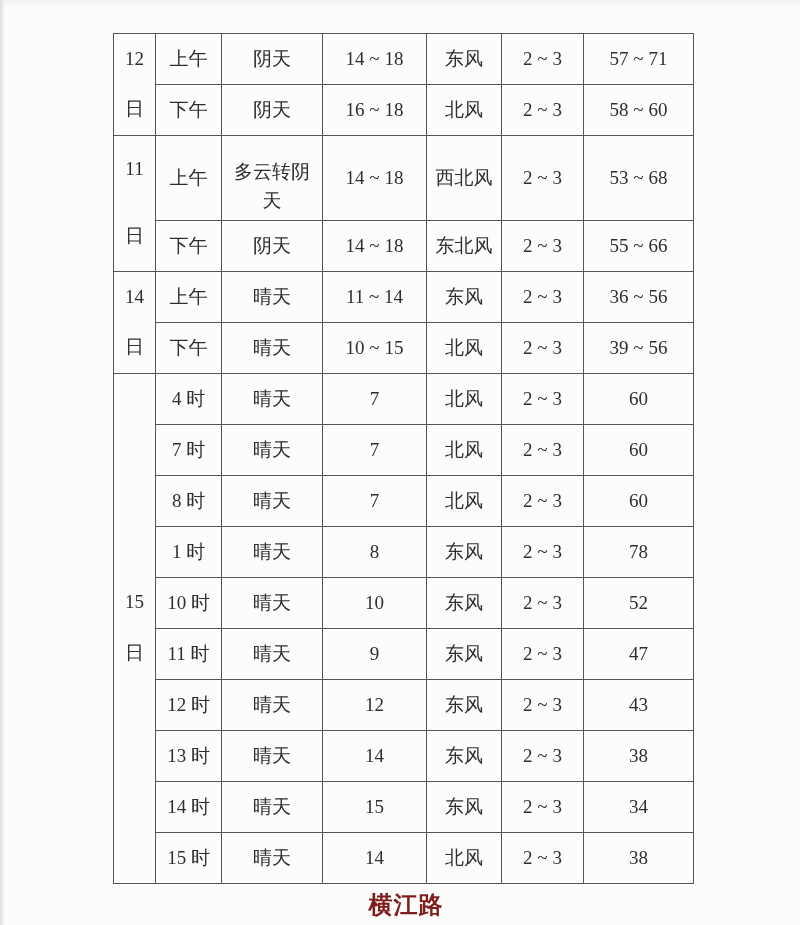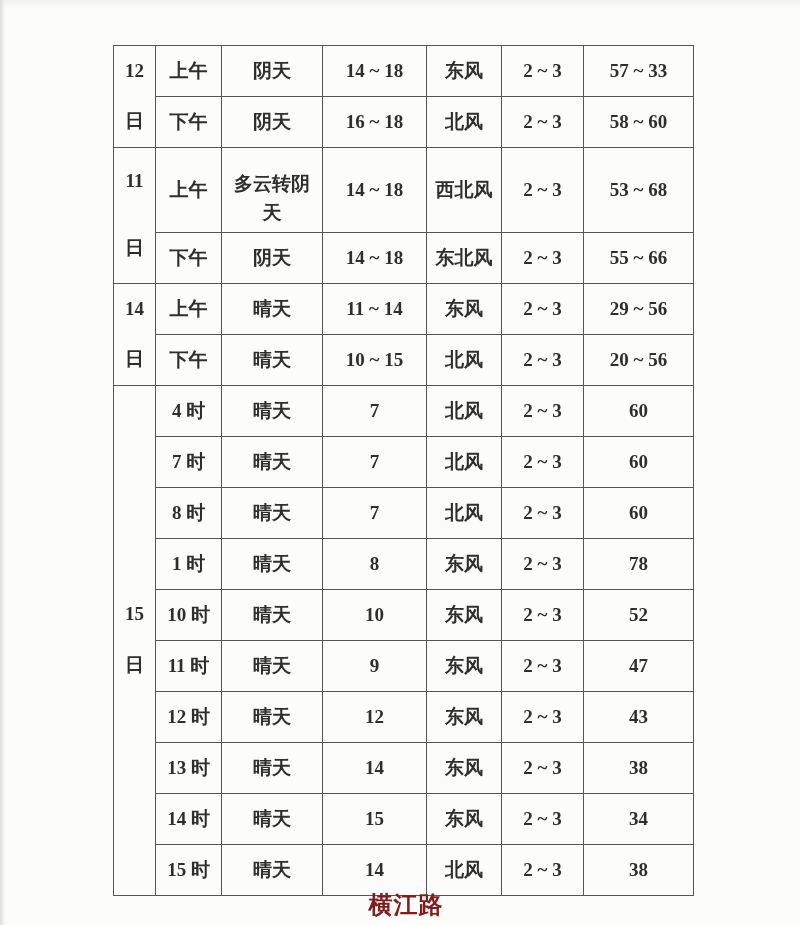--- a/index.html
+++ b/index.html
@@ -19,25 +19,24 @@
   }
   .edge-top {
     position: absolute;
     left: 0; top: 0;
     width: 100%; height: 8px;
     background: linear-gradient(to bottom, #f1f1ef, rgba(241,241,239,0));
   }
   table.forecast {
     position: absolute;
     left: 113px;
-    top: 45px;
+    top: 33px;
     width: 580px;
     border-collapse: collapse;
     table-layout: fixed;
-    font-weight: bold;
   }
   table.forecast td {
     border: 1px solid #565656;
     text-align: center;
     vertical-align: middle;
     font-size: 19px;
     color: #2e2e2e;
     height: 50px;
     padding: 0;
     overflow: hidden;
@@ -97,21 +96,21 @@
           <div class="date-wrap spread dh-2">
             <div>12</div>
             <div>日</div>
           </div>
         </td>
         <td>上午</td>
         <td>阴天</td>
         <td>14 ~ 18</td>
         <td>东风</td>
         <td>2 ~ 3</td>
-        <td>57 ~ 33</td>
+        <td>57 ~ 71</td>
       </tr>
       <tr>
         <td>下午</td>
         <td>阴天</td>
         <td>16 ~ 18</td>
         <td>北风</td>
         <td>2 ~ 3</td>
         <td>58 ~ 60</td>
       </tr>
       <tr class="tall">
@@ -141,29 +140,29 @@
           <div class="date-wrap spread dh-2">
             <div>14</div>
             <div>日</div>
           </div>
         </td>
         <td>上午</td>
         <td>晴天</td>
         <td>11 ~ 14</td>
         <td>东风</td>
         <td>2 ~ 3</td>
-        <td>29 ~ 56</td>
+        <td>36 ~ 56</td>
       </tr>
       <tr>
         <td>下午</td>
         <td>晴天</td>
         <td>10 ~ 15</td>
         <td>北风</td>
         <td>2 ~ 3</td>
-        <td>20 ~ 56</td>
+        <td>39 ~ 56</td>
       </tr>
       <tr>
         <td class="date-cell" rowspan="10">
           <div class="date-wrap center dh-10">
             <div>15</div>
             <div>日</div>
           </div>
         </td>
         <td>4 时</td>
         <td>晴天</td>

